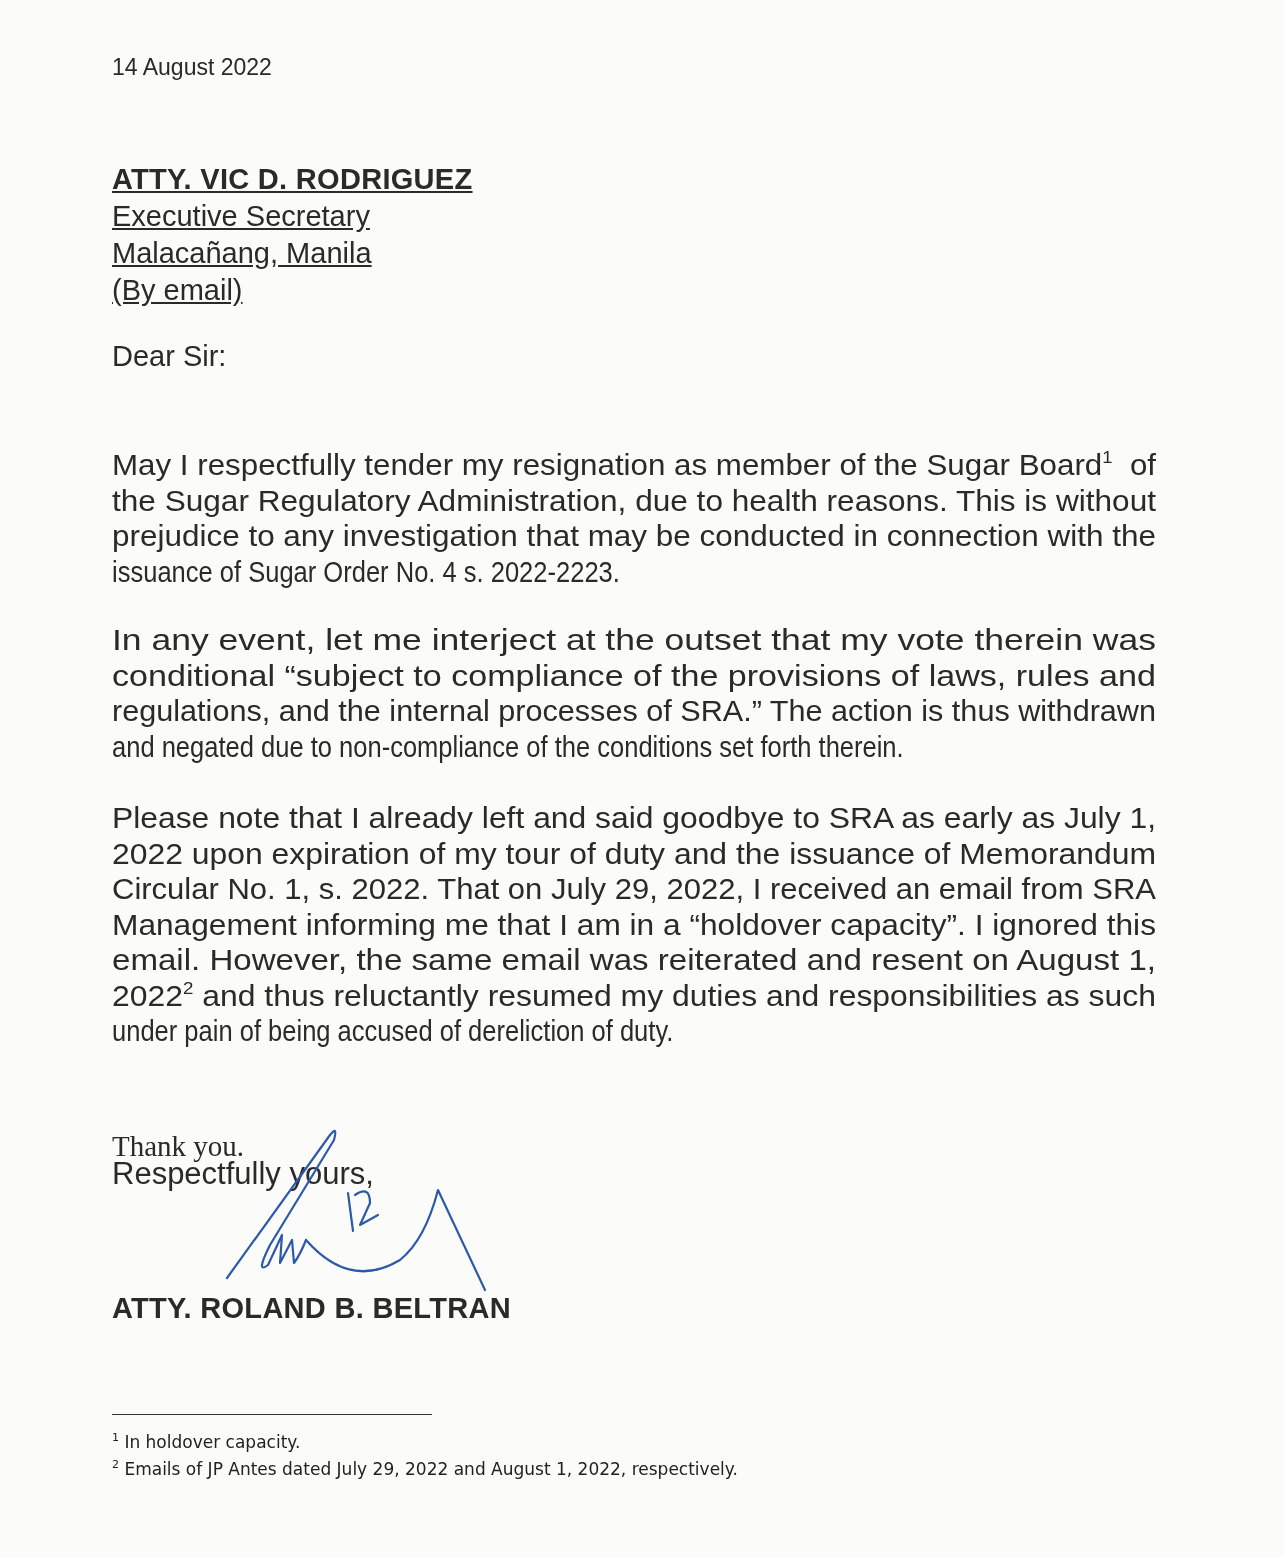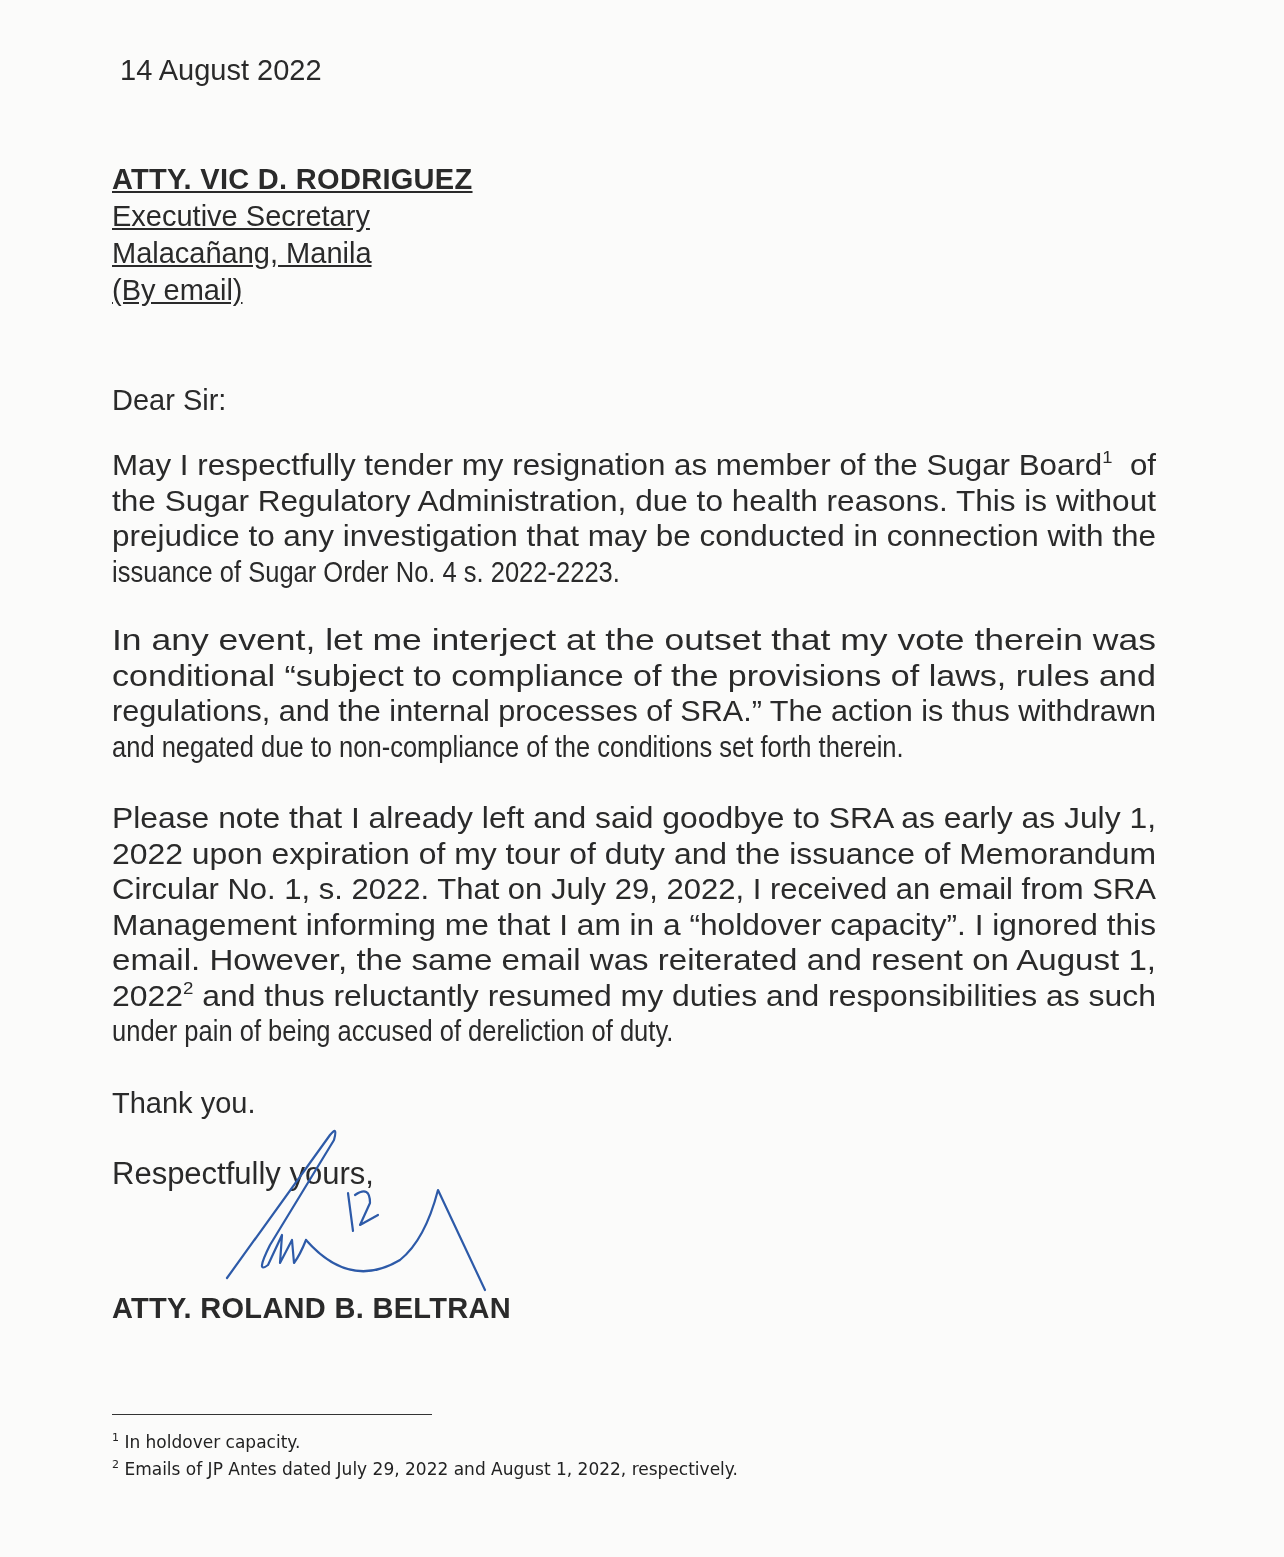--- a/index.html
+++ b/index.html
@@ -6,36 +6,36 @@
     body {
       width: 1284px; height: 1557px;
       background: #fbfbfa;
       color: #2a2a2a;
       font-family: "Liberation Sans", sans-serif;
       position: relative;
       overflow: hidden;
     }
     .page { position: absolute; left: 0; top: 0; width: 1284px; height: 1557px; }
     .abs { position: absolute; white-space: nowrap; }
-    .date { left: 120px; top: 54px; font-size: 29px; }
+    .date { left: 112px; top: 54px; font-size: 23px; }
     .recipient { left: 112px; top: 161px; font-size: 29px; line-height: 37px; text-decoration: underline; }
     .recipient .name { font-weight: bold; letter-spacing: 0.3px; }
-    .salutation { left: 112px; top: 340px; font-size: 29px; margin-top: 44px; }
+    .salutation { left: 112px; top: 340px; font-size: 29px; }
     .body-para {
       position: absolute; left: 112px; width: 1044px;
       font-size: 29px; line-height: 35.5px; text-align: justify;
       transform-origin: left top;
     }
     .body-para .ln { display: block; white-space: nowrap; text-align-last: justify; text-align: justify; width: 1044px; }
     .body-para .ln.last { text-align-last: left; }
     .p1 { top: 448px; }
     .p2 { top: 623px; }
     .p3 { top: 801px; }
     sup { font-size: 17px; line-height: 0; vertical-align: 12px; }
-    .closing { left: 112px; top: 1087px; font-size: 29px; }
+    .closing { left: 112px; top: 1130px; font-size: 29px; font-family: Liberation Serif, serif; }
     .signoff { left: 112px; top: 1156px; font-size: 31px; }
     .signer { left: 112px; top: 1292px; font-size: 29px; font-weight: bold; letter-spacing: 0.3px; text-align: right; }
     .signature { position: absolute; left: 210px; top: 1115px; width: 300px; height: 230px; }
     .fn-rule { position: absolute; left: 112px; top: 1414px; width: 320px; height: 1px; background: #333; }
     .footnote { left: 112px; font-family: "DejaVu Sans", sans-serif; font-size: 17px; color: #222; }
     .footnote sup { font-size: 11px; vertical-align: 7px; }
     .fn1 { top: 1432px; }
     .fn2 { top: 1459px; }
     .sq { display: inline-block; transform: scaleX(0.88); transform-origin: left center; }
   </style>

